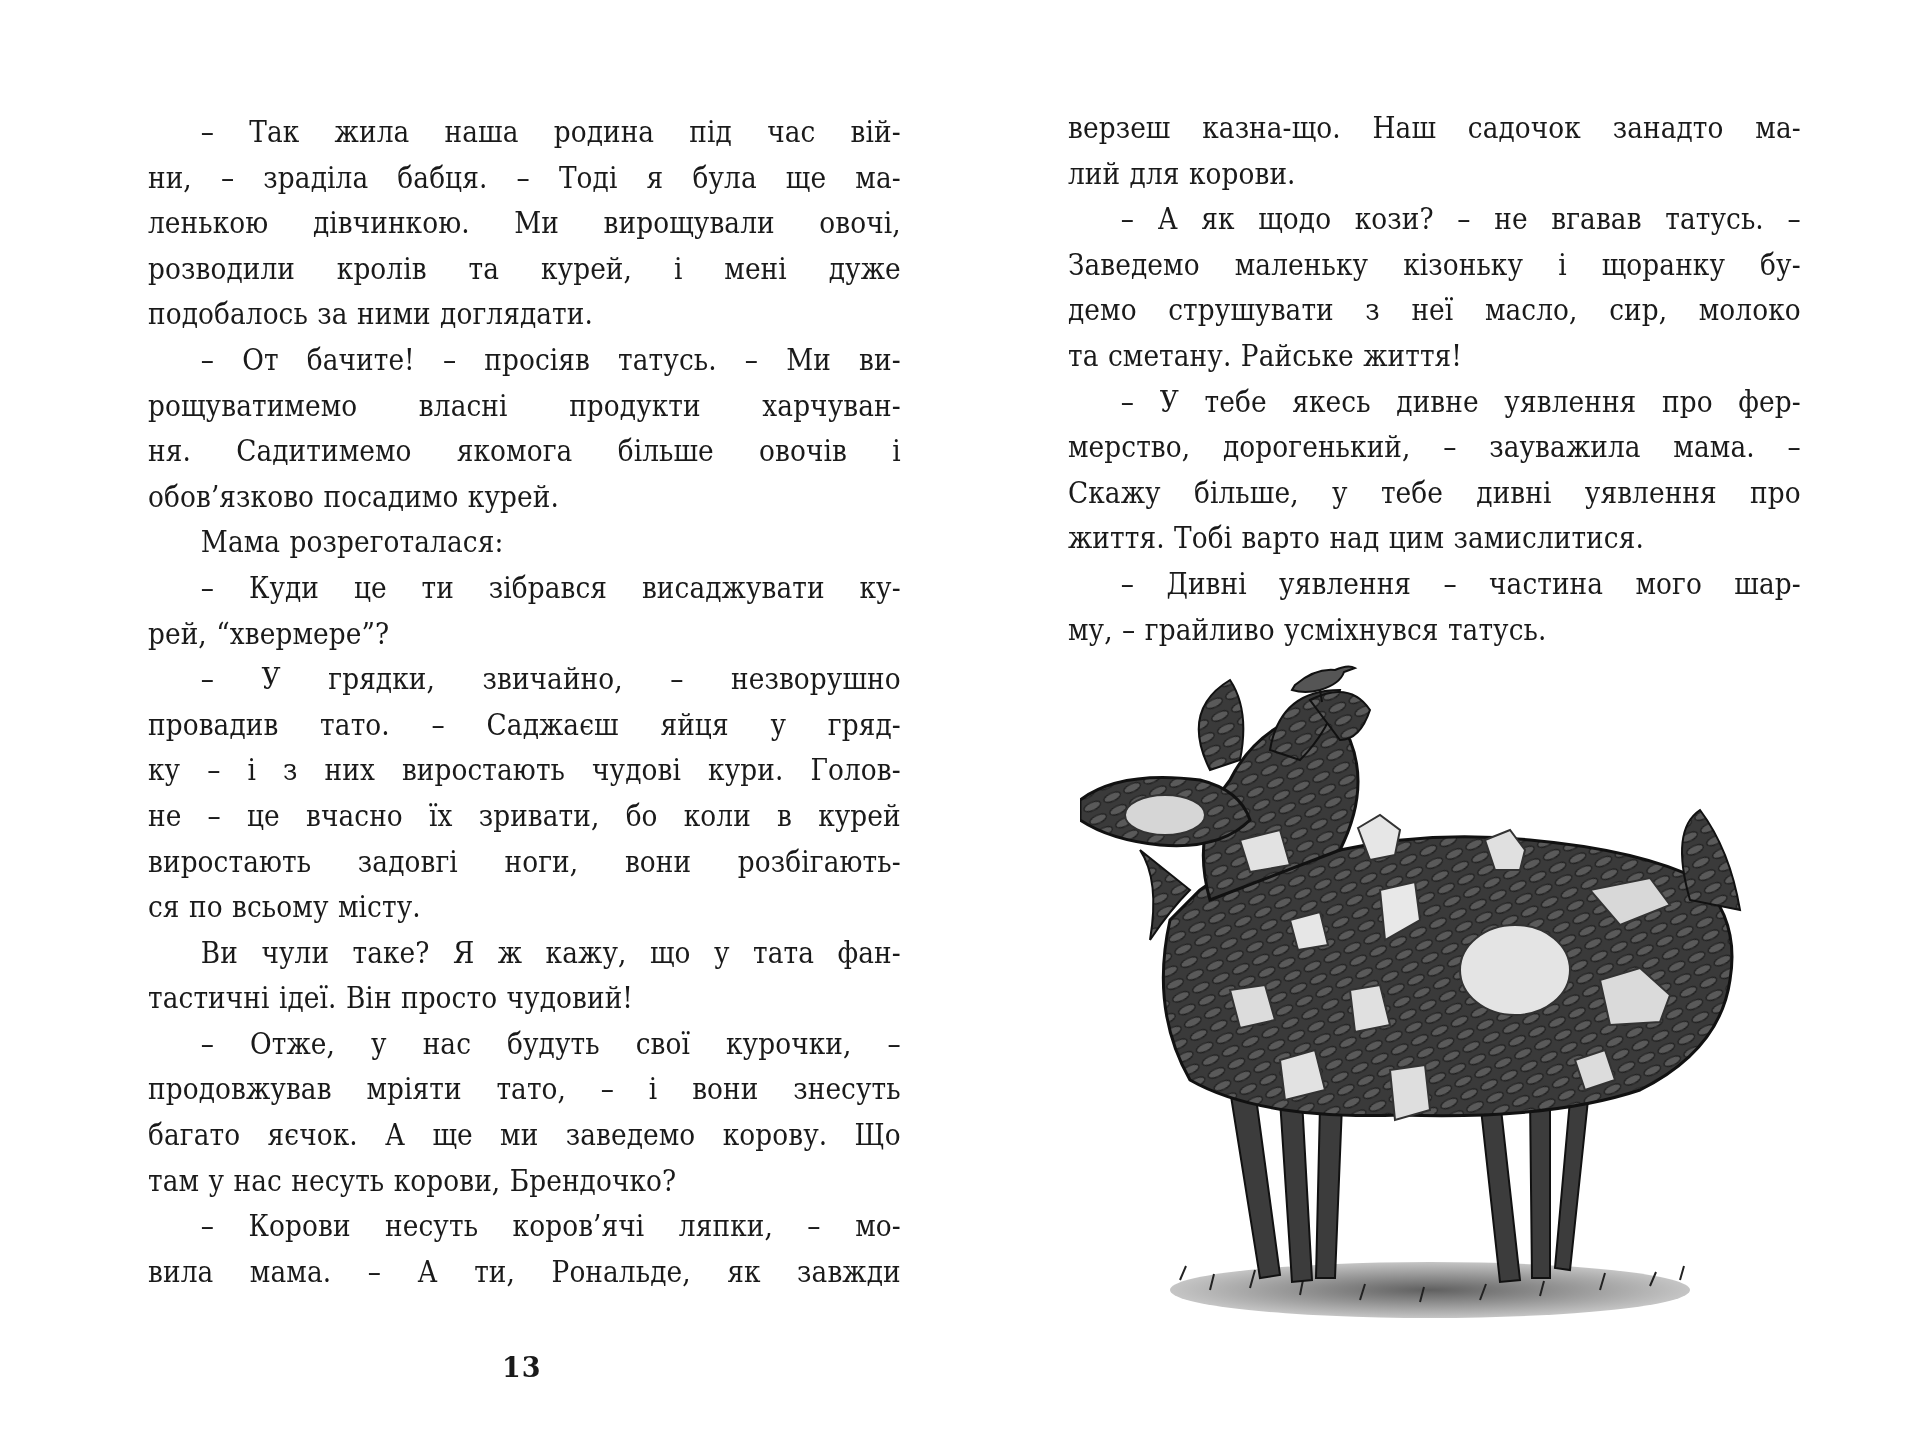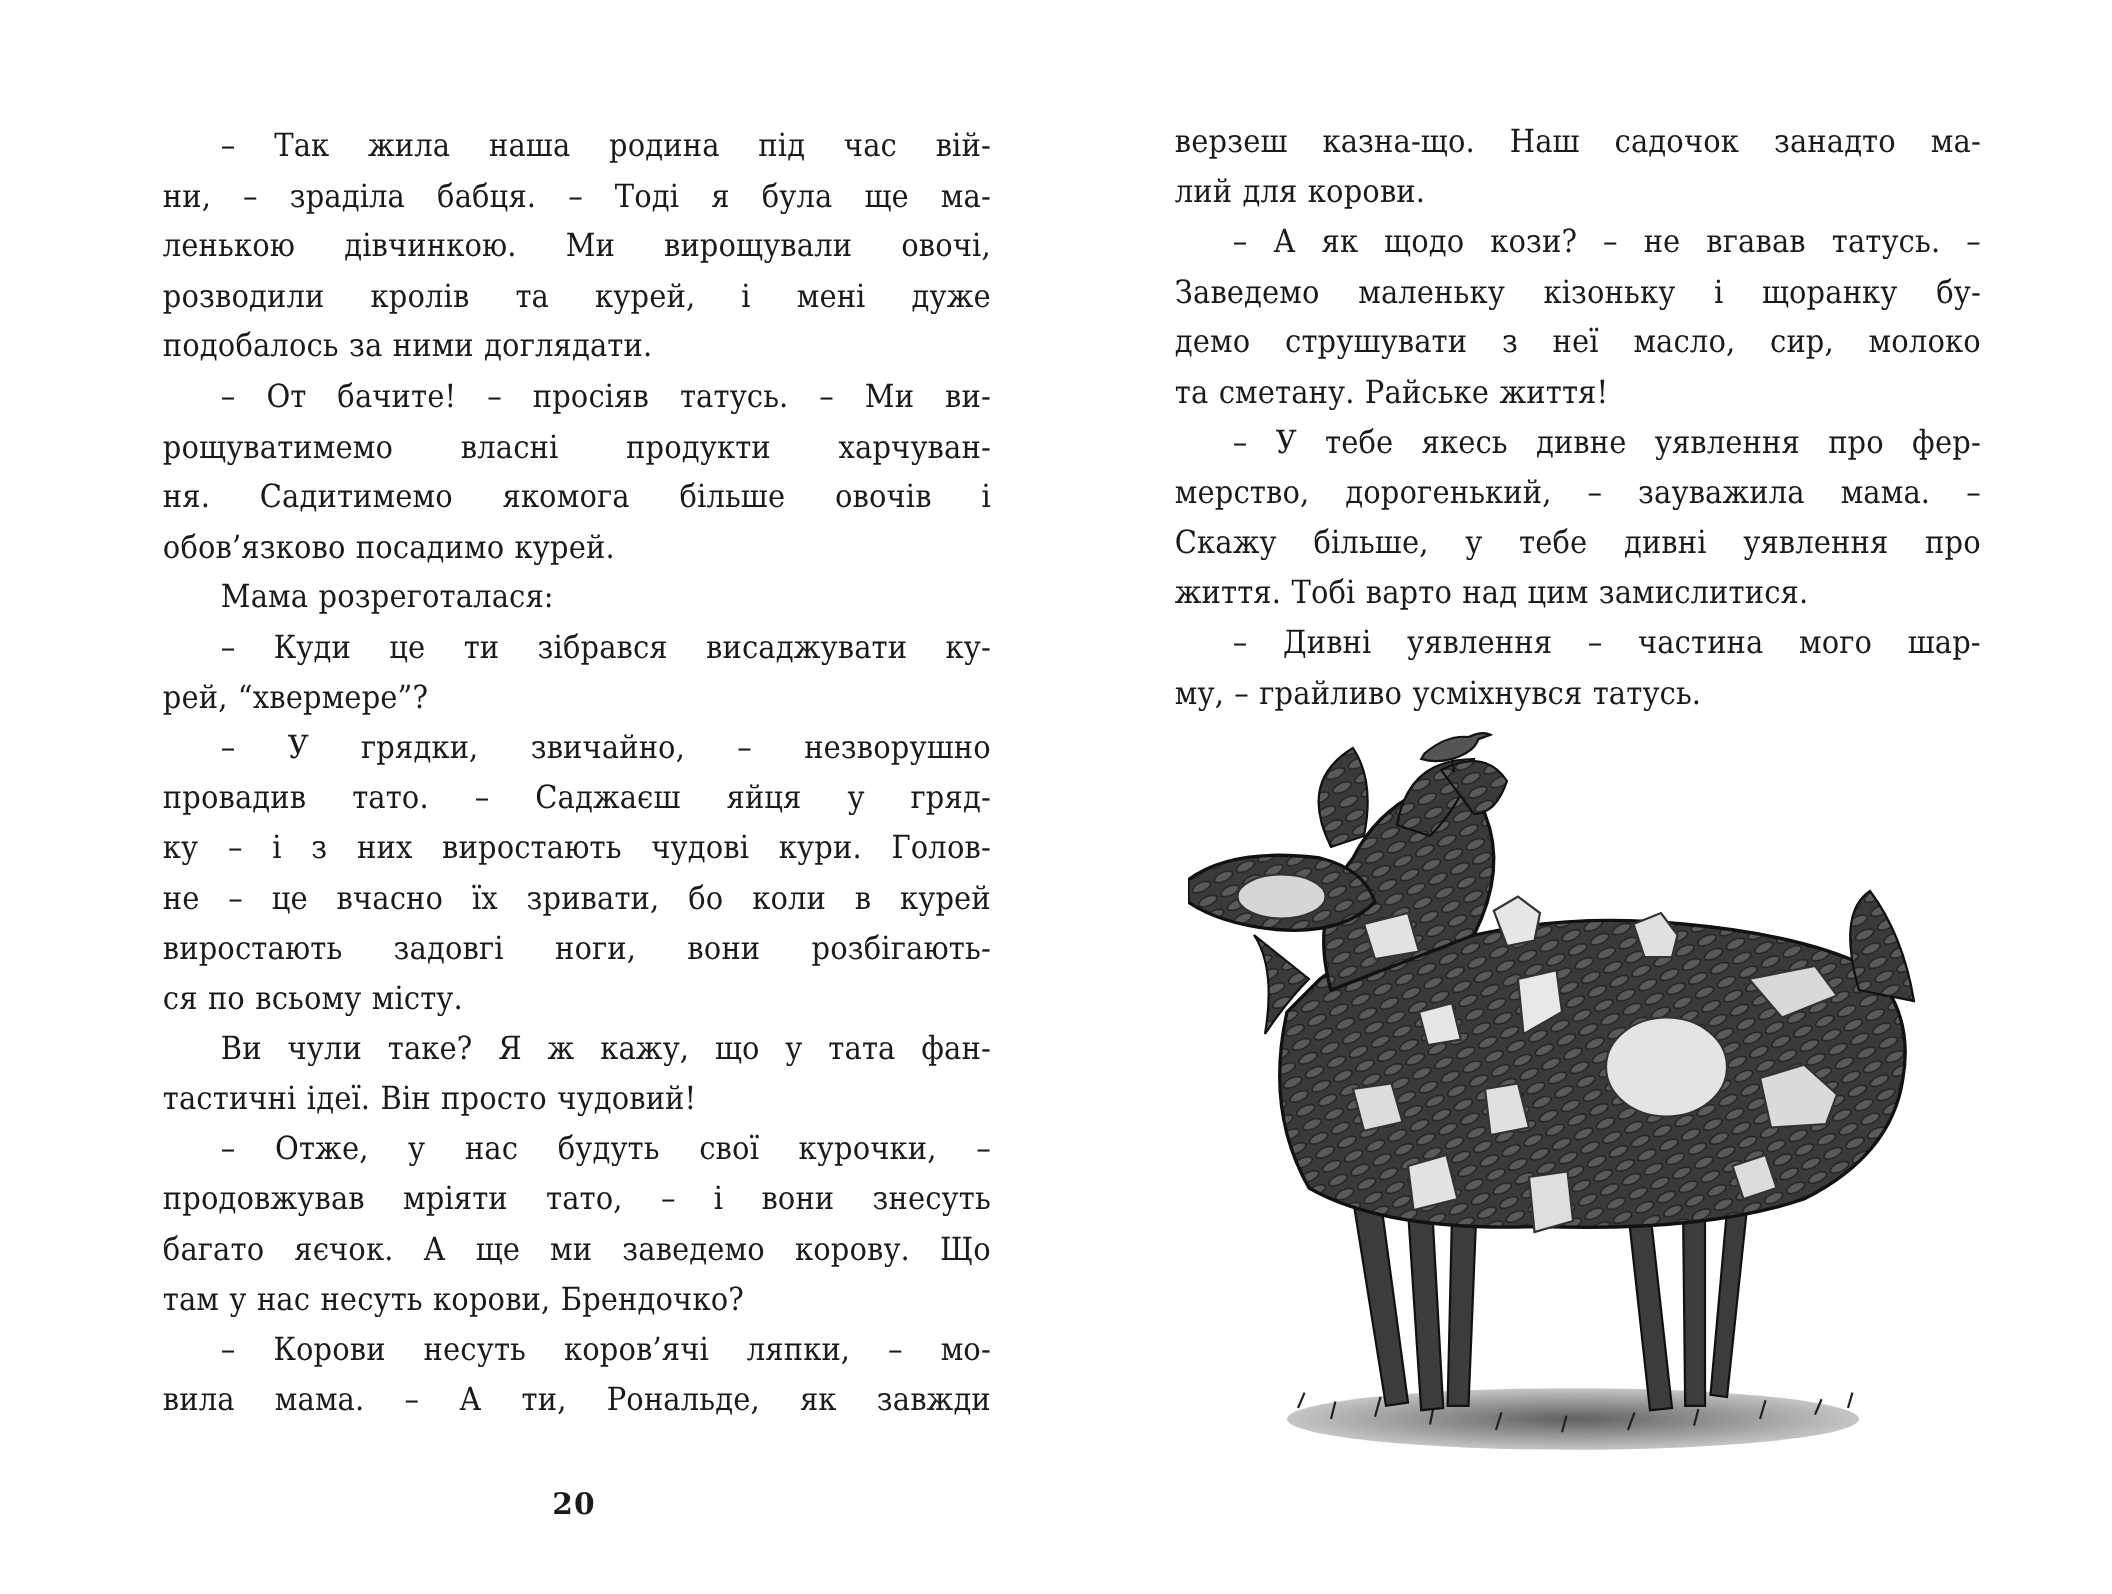--- a/index.html
+++ b/index.html
@@ -88,21 +88,21 @@
       <span class="line last">ся по всьому місту.</span>
       <span class="line indent">Ви чули таке? Я ж кажу, що у тата фан-</span>
       <span class="line last">тастичні ідеї. Він просто чудовий!</span>
       <span class="line indent">– Отже, у нас будуть свої курочки, –</span>
       <span class="line">продовжував мріяти тато, – і вони знесуть</span>
       <span class="line">багато яєчок. А ще ми заведемо корову. Що</span>
       <span class="line last">там у нас несуть корови, Брендочко?</span>
       <span class="line indent">– Корови несуть коров’ячі ляпки, – мо-</span>
       <span class="line">вила мама. – А ти, Рональде, як завжди</span>
     </div>
-  <div class="page-number">20</div>
+  <div class="page-number">13</div>
 </div>
 
 <div class="page page-right">
   <div class="column" id="right-col">
       <span class="line">верзеш казна-що. Наш садочок занадто ма-</span>
       <span class="line last">лий для корови.</span>
       <span class="line indent">– А як щодо кози? – не вгавав татусь. –</span>
       <span class="line">Заведемо маленьку кізоньку і щоранку бу-</span>
       <span class="line">демо струшувати з неї масло, сир, молоко</span>
       <span class="line last">та сметану. Райське життя!</span>

